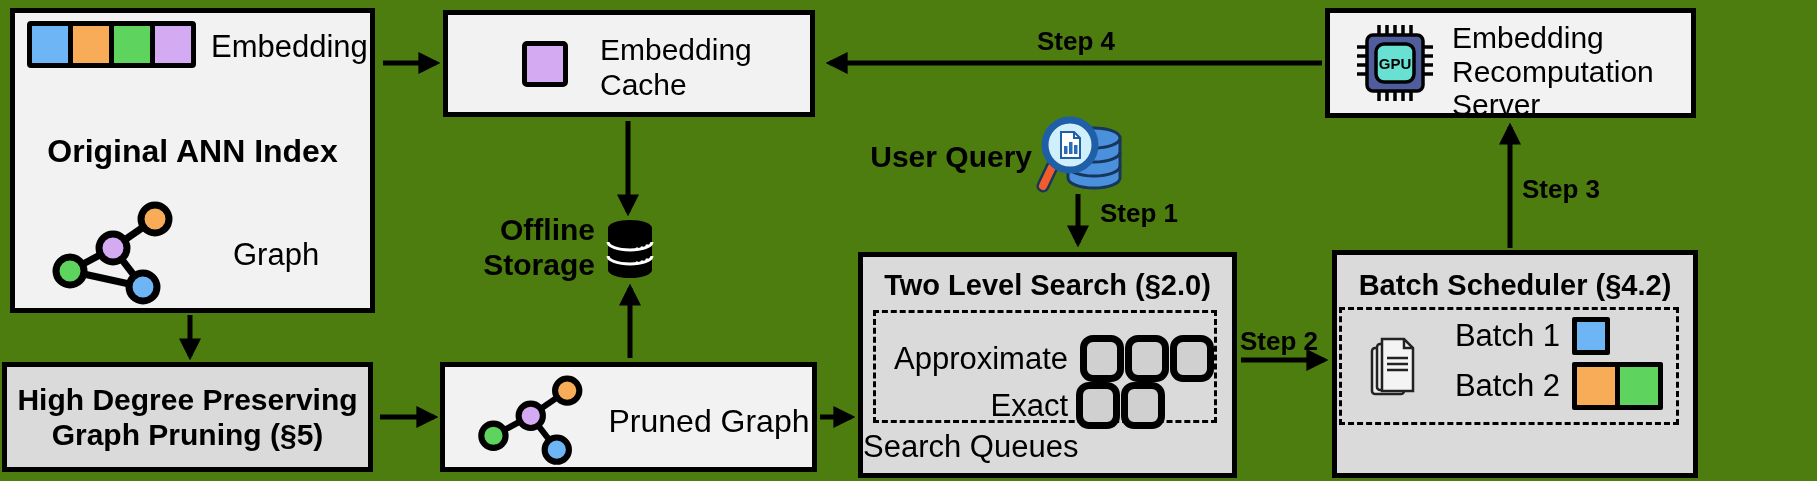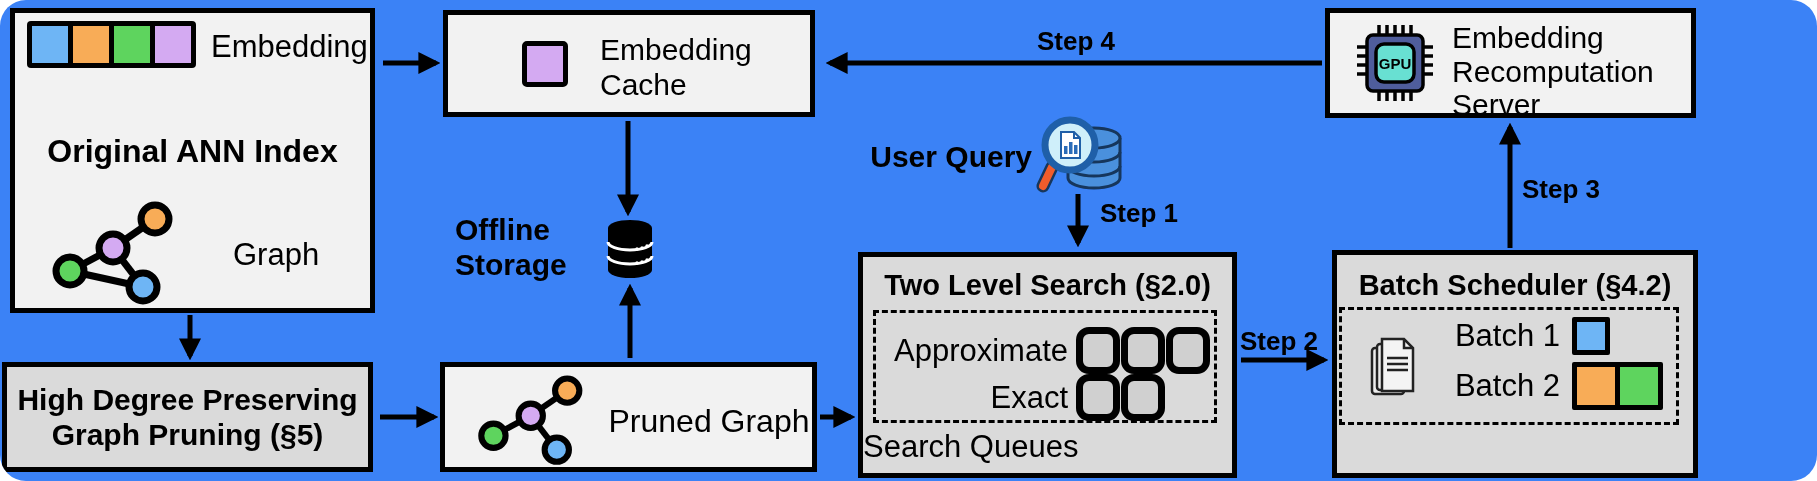--- a/index.html
+++ b/index.html
@@ -1,17 +1,17 @@
 <!DOCTYPE html>
 <html><head>
 <meta charset="utf-8">
 <style>
   html,body{margin:0;padding:0;background:#fff;}
-  .canvas{position:relative;width:1817px;height:481px;background:#3b82f6;
-    font-family:"Liberation Sans",sans-serif;color:#000;overflow:hidden;border-radius:26px;}
+  .canvas{position:relative;width:1817px;height:481px;background:#4d7c0f;
+    font-family:"Liberation Sans",sans-serif;color:#000;overflow:hidden;}
   .abs{position:absolute;}
   .box{position:absolute;border:5px solid #000;box-sizing:border-box;}
   .light{background:#f2f2f2;}
   .dark{background:#dadada;}
   .lbl{font-size:31px;color:#000;}
   .bold{font-weight:bold;}
   .pre{white-space:pre-line;}
   .ttl{font-size:29px;font-weight:bold;text-align:center;}
   .step{position:absolute;font-size:26px;font-weight:bold;}
   .dashed{position:absolute;border:3px dashed #000;box-sizing:border-box;}
@@ -72,21 +72,21 @@
     </svg>
     <div class="abs lbl" style="left:218px;top:224px;">Graph</div>
   </div>
 
   <div class="box light" style="left:443px;top:10px;width:372px;height:107px;">
     <div class="chip" style="left:74px;top:26px;width:46px;height:46px;background:#d4aaf2;"></div>
     <div class="abs lbl pre" style="left:152px;top:18px;font-size:30px;line-height:1.15;">Embedding
 Cache</div>
   </div>
 
-  <div class="abs bold pre" style="left:455px;top:213px;width:140px;font-size:30px;line-height:1.15;">Offline
+  <div class="abs bold pre" style="left:455px;top:213px;width:140px;text-align:right;font-size:30px;line-height:1.15;">Offline
 Storage</div>
   <svg class="abs" style="left:605px;top:219px;" width="50" height="60" viewBox="0 0 50 60">
     <path d="M3,9 v42 a22,8 0 0 0 44,0 v-42" fill="#000"></path>
     <ellipse cx="25" cy="9" rx="22" ry="8" fill="#000"></ellipse>
     <path d="M3,23 a22,8 0 0 0 44,0 M3,37 a22,8 0 0 0 44,0" stroke="#fff" stroke-width="3" fill="none"></path>
     <g fill="#fff">
       <circle cx="32" cy="30" r="1.7"></circle>
         <circle cx="37" cy="29" r="1.7"></circle>
         <circle cx="42" cy="27" r="1.7"></circle>
       <circle cx="32" cy="44" r="1.7"></circle>
@@ -130,21 +130,21 @@
         <circle cx="20" cy="70" r="14" fill="#5ed45e"></circle>
         <circle cx="93" cy="86" r="14" fill="#6eb5f5"></circle>
       </g>
     </svg>
     <div class="abs lbl" style="left:158px;top:36px;width:212px;text-align:center;font-size:32px;">Pruned Graph</div>
   </div>
 
   <div class="box dark" style="left:858px;top:252px;width:379px;height:226px;">
     <div class="abs ttl" style="left:0;top:12px;width:100%;">Two Level Search (§2.0)</div>
     <div class="dashed" style="left:10px;top:53px;width:344px;height:113px;">
-      <div class="qrow" style="margin-top:14px;">
+      <div class="qrow" style="margin-top:22px;justify-content:space-between;">
         <div class="lbl" style="width:192px;text-align:right;">Approximate</div>
         <div class="qrow" style="margin-left:8px;gap:1px;">
           <div class="qsq"></div>
           <div class="qsq"></div>
           <div class="qsq"></div>
         </div>
       </div>
       <div class="qrow" style="">
         <div class="lbl" style="width:192px;text-align:right;">Exact</div>
         <div class="qrow" style="margin-left:8px;gap:1px;">

